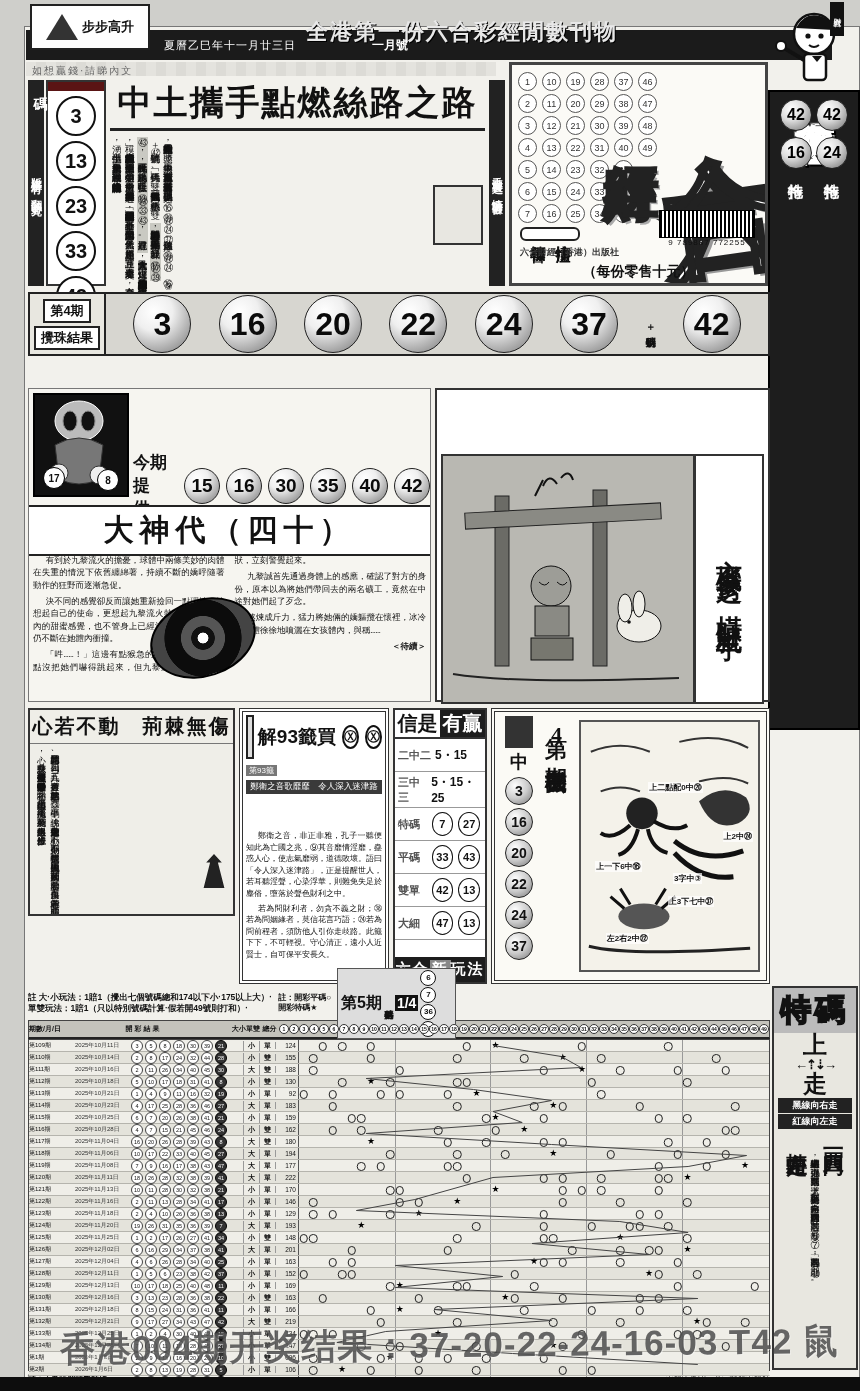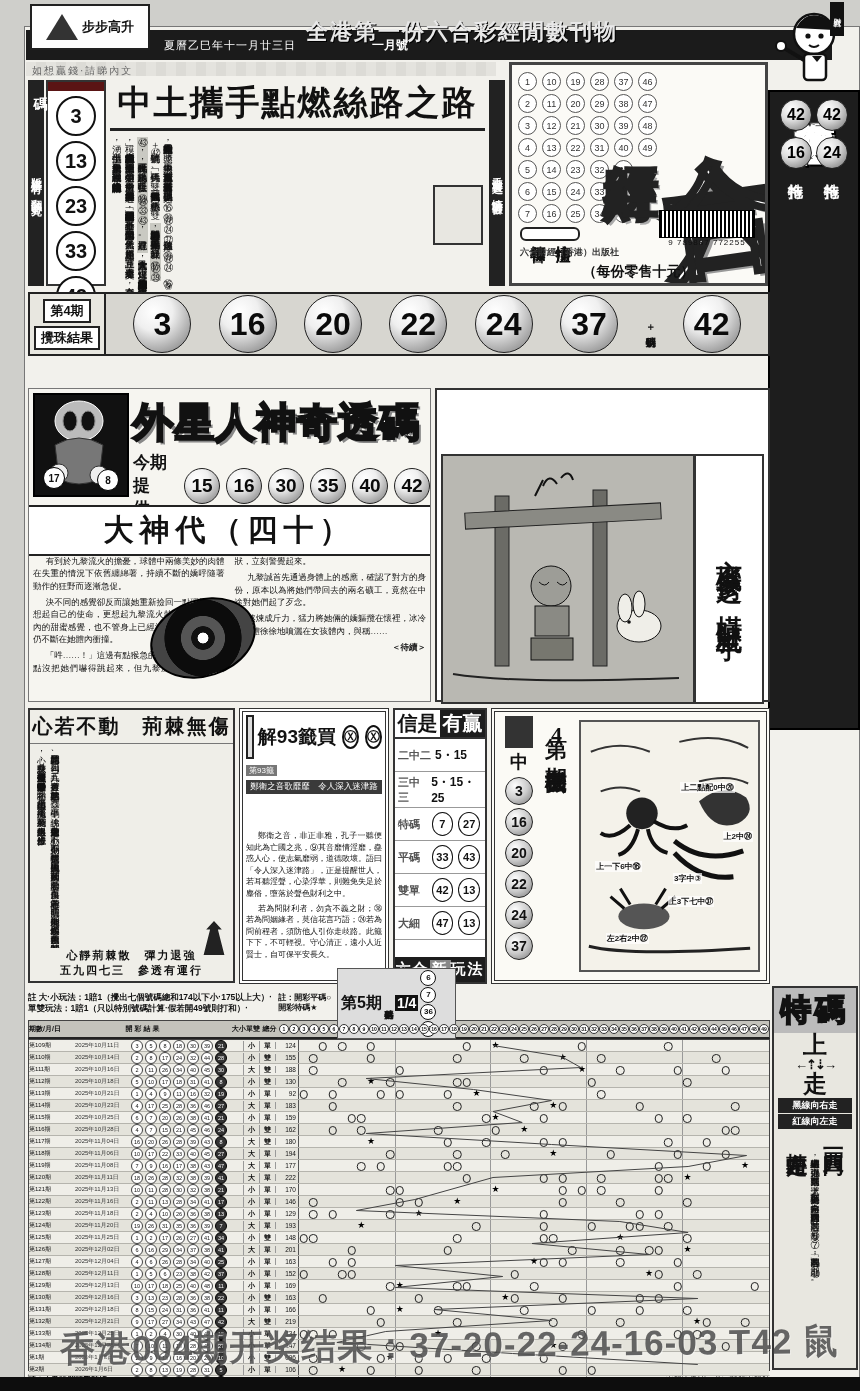--- a/index.html
+++ b/index.html
@@ -84,21 +84,21 @@
   .minor{background:#2a2a2a;color:#fff;font-size:8.5px;display:flex;justify-content:space-between;padding:2px 6px;}
   
   .alienbox{position:absolute;left:4px;top:4px;width:92px;height:100px;background:#111;border:2px solid #000;}
   .atitle{position:absolute;left:104px;top:6px;font-size:40px;font-weight:900;letter-spacing:1px;
           font-family:"Liberation Serif",serif;color:#fff;-webkit-text-stroke:2.5px #111;text-shadow:3px 3px 0 #888;white-space:nowrap;}
   .aprov{position:absolute;left:104px;top:62px;display:flex;align-items:center;gap:7px;}
   .aprov .lab{font-size:17px;font-weight:900;}
   .asub{position:absolute;left:0;top:116px;width:100%;text-align:center;font-size:30px;font-weight:900;
         border-top:2px solid #222;border-bottom:2px solid #222;background:#fff;padding:3px 0;letter-spacing:6px;}
   .astory{position:absolute;left:4px;top:166px;width:calc(100% - 8px);height:142px;font-size:8.5px;line-height:1.45;
-          column-count:2;column-gap:10px;text-align:justify;font-family:Liberation Serif, serif;}
+          column-count:2;column-gap:10px;text-align:justify;font-family:Liberation Mono, monospace;}
   .astory p{margin:0 0 4px 0;text-indent:1.5em;}
   .swirl{position:absolute;left:120px;top:210px;width:104px;height:74px;border-radius:50%;
          background:radial-gradient(circle at 50% 50%,#fff 0 8%,#111 9% 18%,#555 19% 34%,#0c0c0c 35% 60%,#444 61% 80%,#101010 81%);
          transform:rotate(-18deg);border:2px solid #000;}
   .heldball{position:absolute;width:20px;height:20px;border-radius:50%;background:#fff;border:1.5px solid #000;
             font-size:10px;font-weight:900;display:flex;align-items:center;justify-content:center;}
   
   .ftag{border:2px solid #222;font-size:13px;font-weight:900;padding:1px 3px;line-height:1.15;background:#fff;display:inline-block;}
   .ftitle{font-size:46px;font-weight:900;font-family:"Liberation Serif",serif;color:#fff;
           -webkit-text-stroke:2.5px #111;text-shadow:3px 3px 0 #999;letter-spacing:4px;}
@@ -377,21 +377,20 @@
       <ellipse cx="44" cy="26" rx="24" ry="20" fill="#bbb" stroke="#fff"></ellipse>
       <ellipse cx="35" cy="26" rx="7" ry="10" fill="#111" stroke="#888"></ellipse>
       <ellipse cx="53" cy="26" rx="7" ry="10" fill="#111" stroke="#888"></ellipse>
       <path d="M20 50 q24 -14 48 0 l-4 34 q-20 10 -40 0 Z" fill="#777" stroke="#333"></path>
       <circle cx="24" cy="78" r="9" fill="#eee" stroke="#333"></circle>
       <circle cx="64" cy="80" r="9" fill="#eee" stroke="#333"></circle>
     </svg>
     <div class="heldball" style="left:8px;bottom:6px;">17</div>
     <div class="heldball" style="right:8px;bottom:4px;">8</div>
   </div>
-  <div class="atitle">外星人神奇透碼</div>
   <div class="aprov">
     <span class="lab">今期提供：</span>
     <span id="alien-balls" style="display:flex;gap:6px;">
         <span class="ball mid">15</span>
         <span class="ball mid">16</span>
         <span class="ball mid">30</span>
         <span class="ball mid">35</span>
         <span class="ball mid">40</span>
         <span class="ball mid">42</span>
       </span>
@@ -422,21 +421,21 @@
       <ellipse cx="196" cy="170" rx="22" ry="16" fill="#efeee8" stroke="#111"></ellipse>
       <ellipse cx="182" cy="152" rx="7" ry="14" fill="#efeee8" stroke="#111"></ellipse>
       <ellipse cx="196" cy="148" rx="6" ry="13" fill="#efeee8" stroke="#111"></ellipse>
       <circle cx="186" cy="166" r="1.8" fill="#111"></circle>
       <path d="M10 218 q60 10 226 4" stroke="#222" fill="none" stroke-width="2"></path>
     </svg>
   </div>
   <div class="fcap vtext">玄機參透　橫財就手</div>
 </div>
 
-<div class="sec calm" style="left:28px;top:708px;width:207px;height:275px;">
+<div class="sec calm" style="left:28px;top:708px;width:207px;height:208px;">
   <div class="ct">心若不動　荊棘無傷</div>
   <div class="cb vtext">九姑的撰門詩第三、四句日：「三一二九八，參透有運行。」此詩指的是數字，買③中平碼。佛說：「人生在世如身處荊棘之中，心不動，不動則不傷。」這是提醒我們，人生的困境與挑戰，如同蒺藜荊棘，若念頭妄動，反而自傷；若能定心守意，觀照清明，則外境不能加害。煩惱多因心起，創痕皆由執著。若能以智慧制心，以慈悲安身，便能穿越苦境而不留裡痕。修行即是學習於動盪中守住寧靜，堅守初心，當心境穩如山岳，風雨不能搖，荊棘不能刺，人生自得坦然之路，步步皆成修行。</div>
   <div class="cl">心靜荊棘散　彈力退強</div>
   <div class="cl">五九四七三　參透有運行</div>
   <div class="lamp"></div>
 </div>
 
 <div class="sec qian" style="left:239px;top:708px;width:150px;height:276px;">
   <div class="qhead">
     <div class="qport"></div>
@@ -522,21 +521,21 @@
       <path d="M10 30 q30 -12 60 0 M100 20 q40 -10 70 6 M20 70 q20 -8 40 0 M120 60 q30 -8 50 2" stroke="#333" fill="none" stroke-width="2"></path>
       <circle cx="62" cy="92" r="16" fill="#222"></circle>
       <path d="M50 104 q-18 16 -30 8 M58 108 q-6 22 -20 26 M68 108 q4 20 20 24 M74 100 q20 12 34 4" stroke="#111" fill="none" stroke-width="4"></path>
       <path d="M95 120 q30 24 70 10 M95 132 q26 28 60 24" stroke="#111" fill="none" stroke-width="5"></path>
       <ellipse cx="64" cy="196" rx="26" ry="13" fill="#555"></ellipse>
       <path d="M44 188 l-14 -12 M50 184 l-10 -16 M82 188 l14 -12 M76 184 l10 -16" stroke="#111" stroke-width="3"></path>
       <path d="M8 226 q40 10 164 2" stroke="#222" fill="none" stroke-width="3"></path>
       <path d="M120 80 q24 -20 48 -4 q10 16 -8 26 q-26 10 -40 -22z" fill="#333"></path>
     </svg>
     <div id="mystic-annos">
-        <span class="anno" style="left: 38%; top: 24%; margin-left: 32px;">上二點配0中⑳</span>
+        <span class="anno" style="left: 38%; top: 24%;">上二點配0中⑳</span>
         <span class="anno" style="left: 80%; top: 44%;">上2中㉔</span>
         <span class="anno" style="left: 8%; top: 56%;">上一下6中⑯</span>
         <span class="anno" style="left: 52%; top: 61%;">3字中③</span>
         <span class="anno" style="left: 49%; top: 70%;">上3下七中㊲</span>
         <span class="anno" style="left: 14%; top: 85%;">左2右2中㉒</span>
       </div>
   </div>
 </div>
 
 <div class="sec" style="left:28px;top:986px;width:742px;height:384px;">

